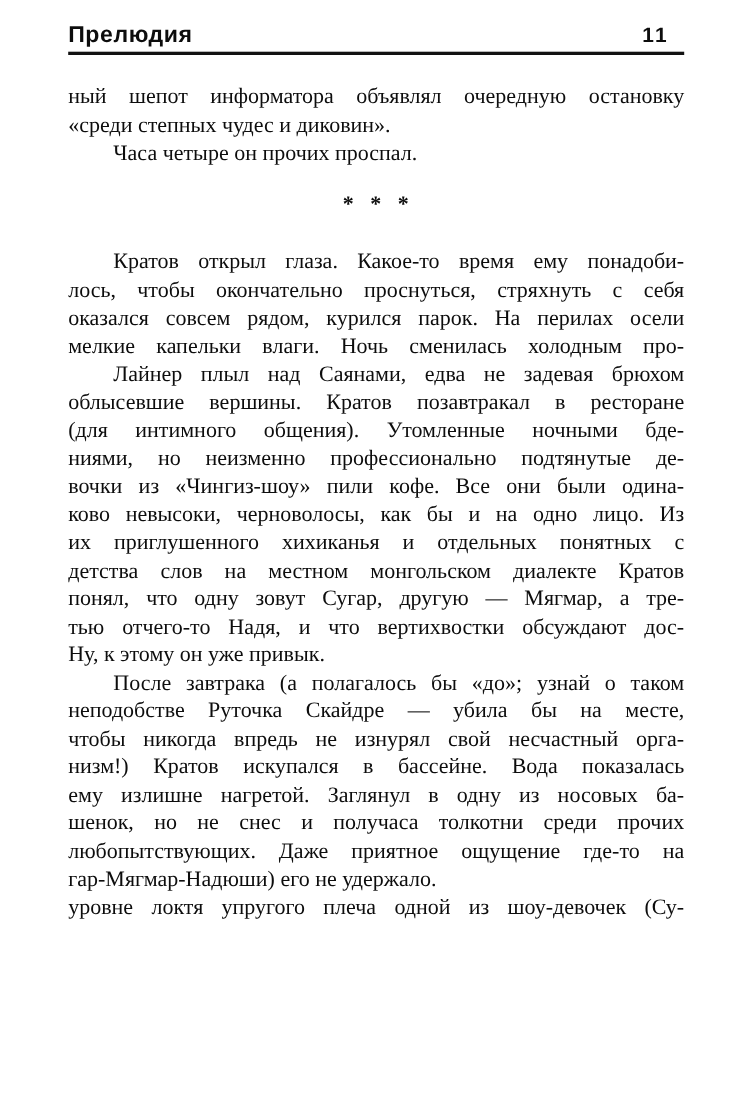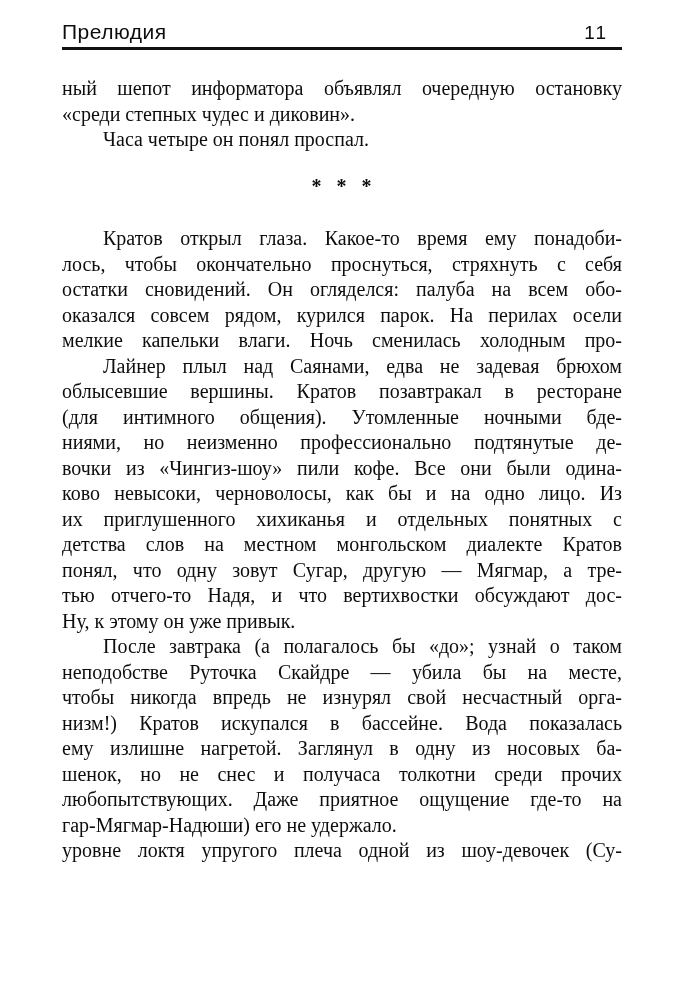--- a/index.html
+++ b/index.html
@@ -15,21 +15,21 @@
     font-family: "Liberation Serif", serif;
     overflow: hidden;
   }
   .running-header {
     display: flex;
     justify-content: space-between;
     align-items: flex-end;
     border-bottom: 3px solid #121212;
     padding-bottom: 3px;
     font-family: "Liberation Sans", sans-serif;
-    font-weight: normal;
+    font-weight: bold;
   }
   .running-header .title {
     font-size: 21px;
     letter-spacing: 0.5px;
   }
   .running-header .pagenum {
     font-size: 19px;
     letter-spacing: 2px;
     padding-right: 14px;
   }
@@ -62,27 +62,26 @@
   <div class="running-header">
     <span class="title">Прелюдия</span>
     <span class="pagenum">11</span>
   </div>
   <div class="page-body">
       <div class="paragraph">
         <div class="line">ный шепот информатора объявлял очередную остановку</div>
         <div class="line last">«среди степных чудес и диковин».</div>
       </div>
       <div class="paragraph">
-        <div class="line indent last">Часа четыре он понял проспал.</div>
+        <div class="line indent last">Часа четыре он прочих проспал.</div>
       </div>
       <div class="separator">* * *</div>
       <div class="paragraph">
         <div class="line indent">Кратов открыл глаза. Какое-то время ему понадоби-</div>
         <div class="line">лось, чтобы окончательно проснуться, стряхнуть с себя</div>
-        <div class="line">остатки сновидений. Он огляделся: палуба на всем обо-</div>
         <div class="line">оказался совсем рядом, курился парок. На перилах осели</div>
         <div class="line">мелкие капельки влаги. Ночь сменилась холодным про-</div>
       </div>
       <div class="paragraph">
         <div class="line indent">Лайнер плыл над Саянами, едва не задевая брюхом</div>
         <div class="line">облысевшие вершины. Кратов позавтракал в ресторане</div>
         <div class="line">(для интимного общения). Утомленные ночными бде-</div>
         <div class="line">ниями, но неизменно профессионально подтянутые де-</div>
         <div class="line">вочки из «Чингиз-шоу» пили кофе. Все они были одина-</div>
         <div class="line">ково невысоки, черноволосы, как бы и на одно лицо. Из</div>

